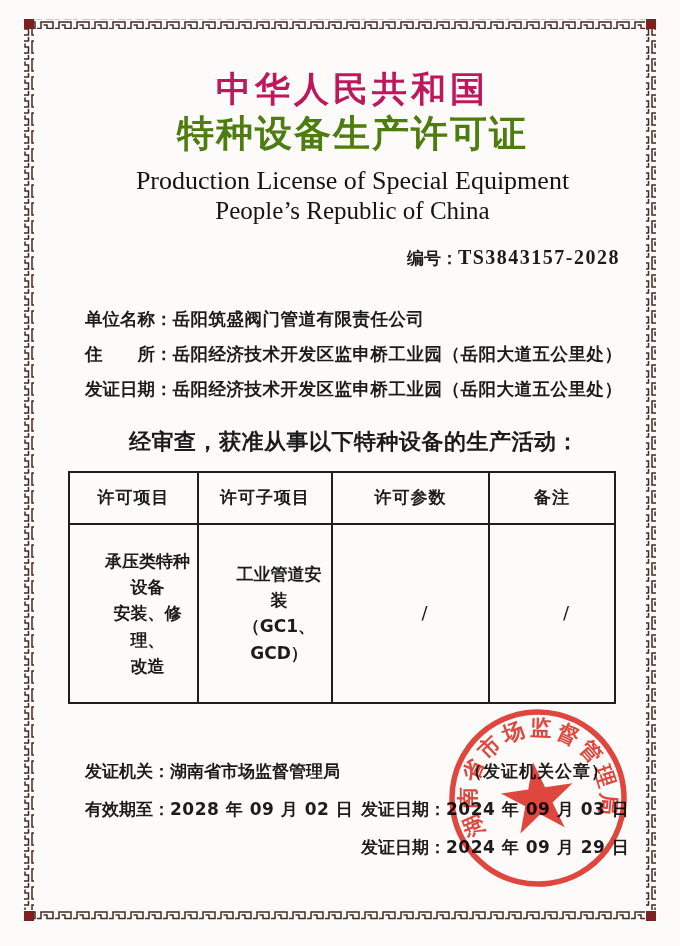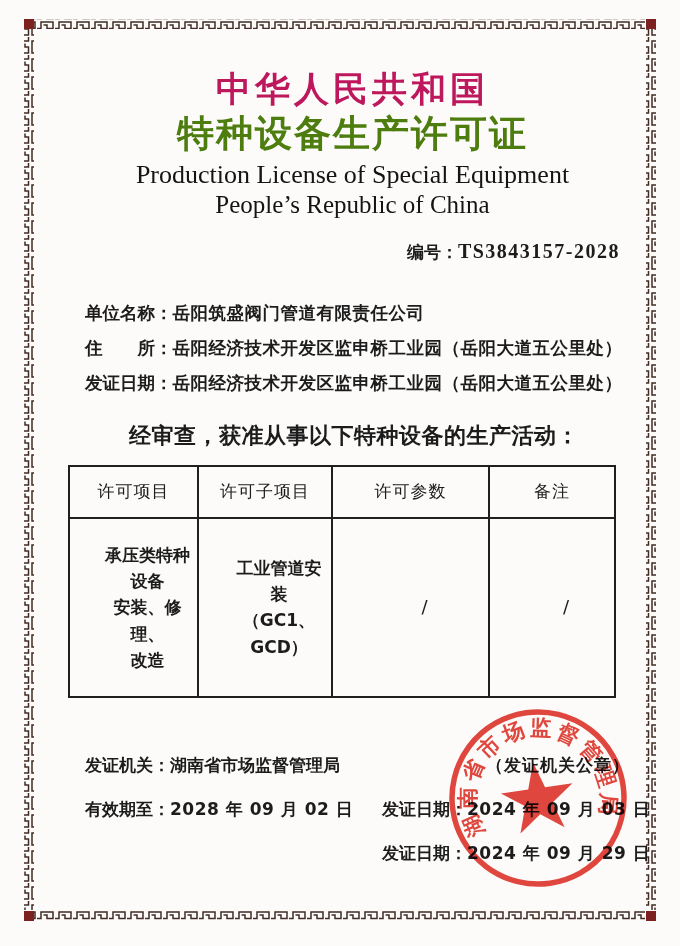--- a/index.html
+++ b/index.html
@@ -19,21 +19,21 @@
     letter-spacing: 4px; color: #be185d; line-height: 1.12;
   }
   .title-cn2 {
     text-align: center; font-size: 37px; font-weight: 700;
     letter-spacing: 2px; color: #4d7c0f; line-height: 1.15; margin-top: 4px;
   }
   .title-en { 
     text-align: center; font-family: "Liberation Serif", serif;
     font-size: 26px; color: #141414; line-height: 1.18;
   }
-  .title-en.first { margin-top: 4px; }
+  .title-en.first { margin-top: 10px; }
   .title-en.second { font-size: 25px; }
 
   .license-no {
     margin-top: 20px; text-align: right; font-size: 17px; font-weight: 700;
   }
   .license-no .no-value {
     font-family: "Liberation Serif", serif; font-weight: 600;
     letter-spacing: 1.5px; font-size: 20px;
   }
 
@@ -48,28 +48,28 @@
   }
 
   table.license-table {
     margin: 14px 0 0 -17px; width: 546px; height: 233px;
     border-collapse: collapse; table-layout: fixed;
   }
   .license-table th, .license-table td {
     border: 2px solid #1f1f1f; text-align: center; vertical-align: middle;
     font-size: 17px; padding: 2px 4px;
   }
-  .license-table th { height: 52px; font-weight: 400; letter-spacing: 1px; }
+  .license-table th { height: 52px; font-weight: 700; letter-spacing: 1px; }
   .license-table td { font-weight: 600; white-space: pre-line; line-height: 1.55; padding-left: 32px; }
   .license-table td.slash { font-weight: 400; font-size: 18px; }
 
   .footer {
     margin: 56px 0 4px 0; display: grid;
     grid-template-columns: 276px 1fr; row-gap: 15px;
-    font-size: 17px; font-weight: 700; gap: 21px;
+    font-size: 17px; font-weight: 700;
   }
   .footer .cellrow { line-height: 23px; white-space: nowrap; }
   .seal-note { padding-left: 104px; letter-spacing: 1px; }
   .date-num { letter-spacing: .5px; }
 
   .seal {
     position: absolute; left: 428px; top: 688px; z-index: 3;
     mix-blend-mode: multiply; opacity: .92; pointer-events: none;
   }
 </style>

